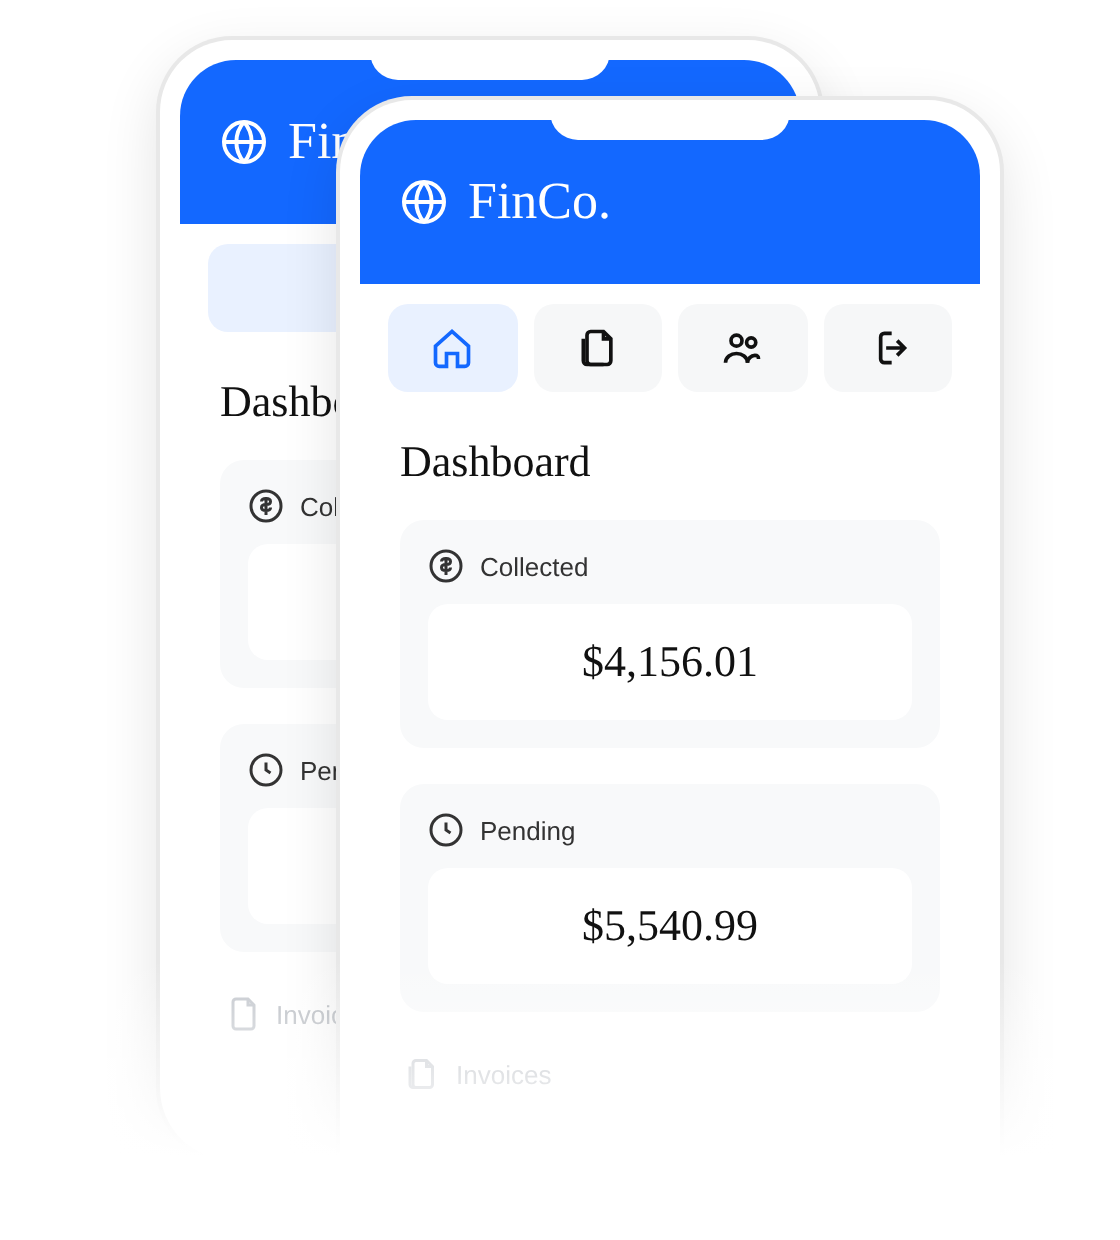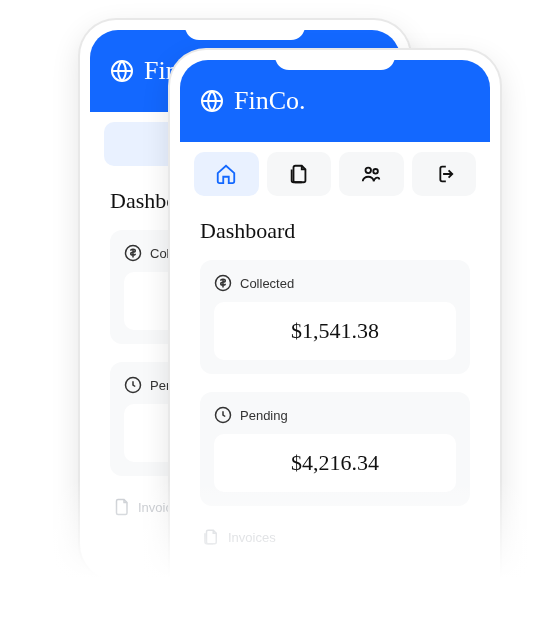--- a/index.html
+++ b/index.html
@@ -236,32 +236,32 @@
       <div class="page-title">Dashboard</div>
 
       <div class="card">
         <div class="card-head">
           <svg viewBox="0 0 24 24" fill="none" stroke="#333" stroke-width="2">
               <circle cx="12" cy="12" r="10"></circle>
               <path d="M12 6v12M9 9c0-1.2 1.3-2 3-2s3 .8 3 2-1.3 2-3 2-3 .8-3 2 1.3 2 3 2 3-.8 3-2"></path>
             </svg>
           <span>Collected</span>
         </div>
-        <div class="card-body">$1,541.38</div>
+        <div class="card-body">$4,156.01</div>
       </div>
 
       <div class="card">
         <div class="card-head">
           <svg viewBox="0 0 24 24" fill="none" stroke="#333" stroke-width="2">
               <circle cx="12" cy="12" r="10"></circle>
               <path d="M12 7v5l3 2"></path>
             </svg>
           <span>Pending</span>
         </div>
-        <div class="card-body">$4,216.34</div>
+        <div class="card-body">$5,540.99</div>
       </div>
 
       <div class="section-head">
         <svg viewBox="0 0 24 24" fill="none" stroke="#c2c6cc" stroke-width="2">
             <path d="M8 3h7l4 4v12a2 2 0 0 1-2 2H8a2 2 0 0 1-2-2V5a2 2 0 0 1 2-2z"></path>
             <path d="M15 3v4h4"></path>
             <path d="M4 7v12a2 2 0 0 0 2 2h9"></path>
           </svg>
         <span>Invoices</span>
       </div>

